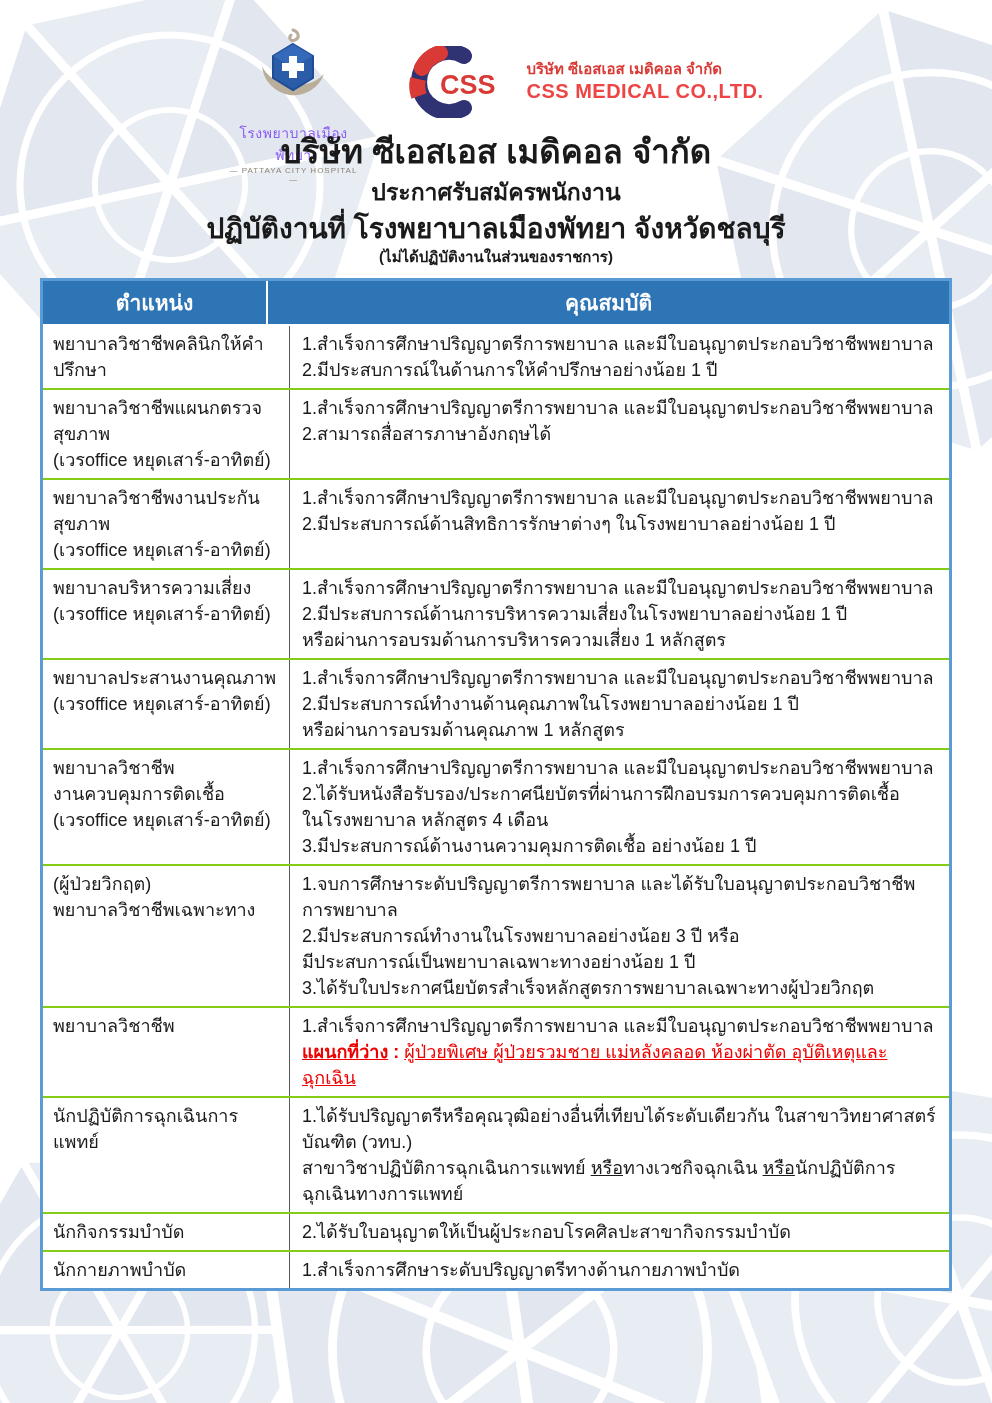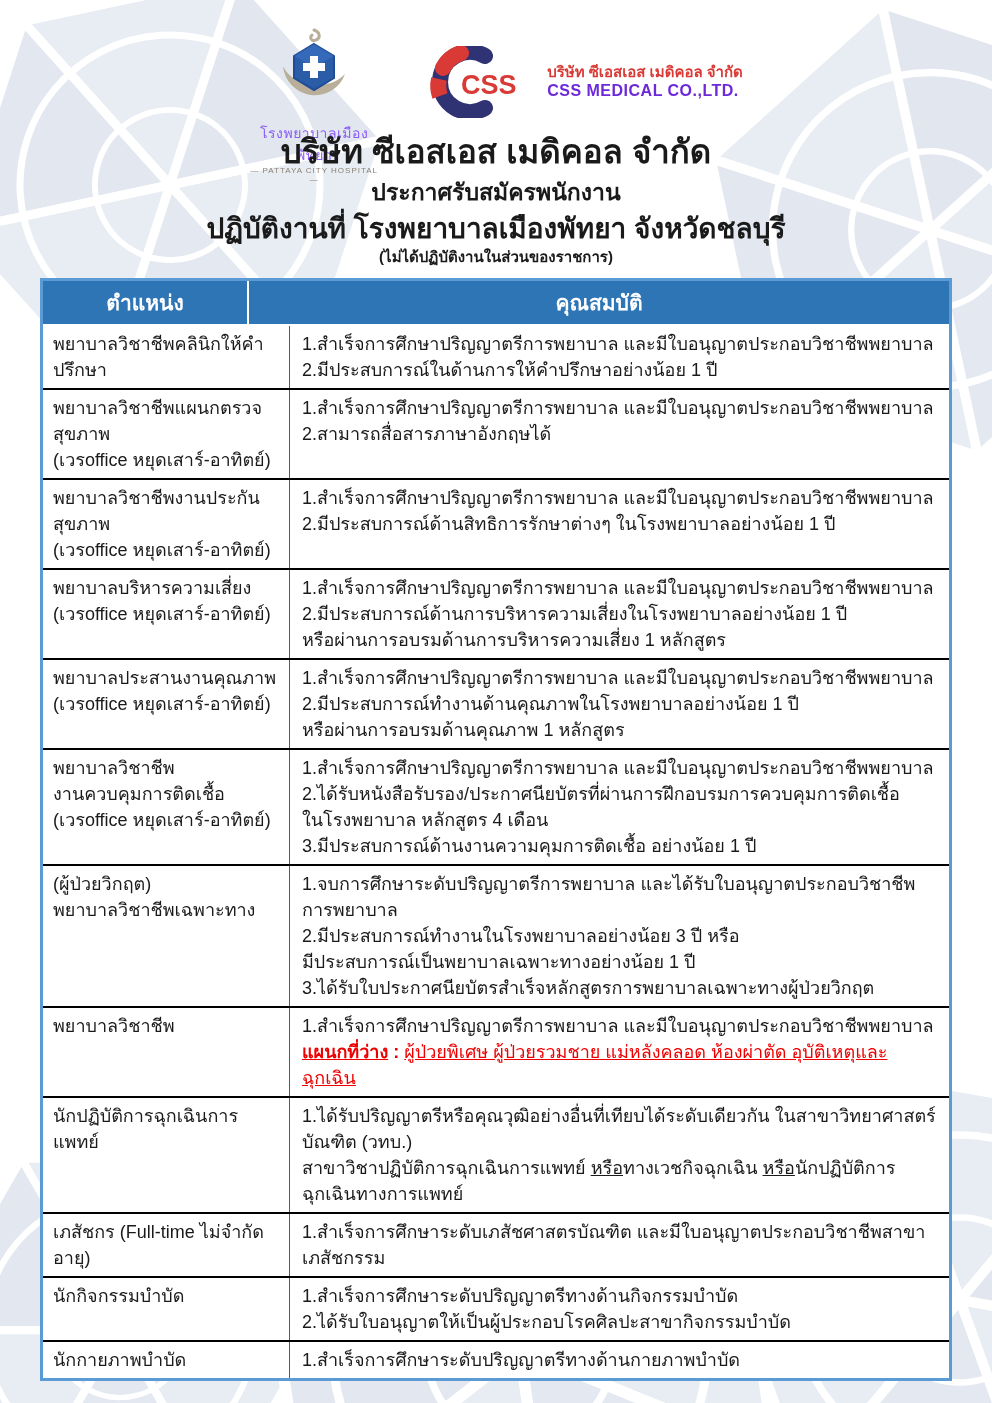--- a/index.html
+++ b/index.html
@@ -13,36 +13,36 @@
   #content { position:relative; z-index:1; }
 
   
   .logo-band { display:flex; justify-content:center; align-items:flex-start; gap:48px; padding-top:28px; height:120px; }
   .hosp-logo { width:130px; text-align:center; }
   .hosp-logo .hl-thai { font-size:14px; color:#8b5cf6; letter-spacing:.5px; margin-top:2px; }
   .hosp-logo .hl-eng  { font-size:8px; color:#8c8274; letter-spacing:1px; }
   .css-logo { display:flex; align-items:center; margin-top:18px; }
   .css-logo .cl-texts { line-height:1.25; }
   .css-logo .cl-thai { color:#d93a35; font-weight:bold; font-size:15px; }
-  .css-logo .cl-eng  { color:#6d28d9; font-weight:bold; font-size:16px; letter-spacing:.5px; }
+  .css-logo .cl-eng  { color:#ef4444; font-weight:bold; font-size:20px; letter-spacing:.5px; }
 
   
   .title-block { text-align:center; margin-top:8px; }
   .title-l1 { font-size:33px; font-weight:bold; line-height:1.45; }
   .title-l2 { font-size:23px; font-weight:bold; line-height:1.45;font-family:Liberation Serif, serif; }
   .title-l3 { font-size:28px; font-weight:bold; line-height:1.4; }
   .title-l4 { font-size:15px; font-weight:bold; line-height:1.2; }
 
   
   .jobs-table { margin:12px 40px 0 40px; border:3px solid #5b9bd5; background:#ffffff; }
   .t-head { display:flex; background:#2e75b6; color:#ffffff; font-weight:bold; font-size:21px;
             text-align:center; border-bottom:2px solid #ffffff; }
-  .t-head .h-pos  { width:206px; padding:5px 15px; border-right:2px solid #ffffff; }
+  .t-head .h-pos  { width:225px; padding:5px 15px; border-right:2px solid #ffffff; }
   .t-head .h-qual { flex:1; padding:5px 0;font-family:Liberation Serif, serif; }
-  .t-row { display:flex; border-bottom:2px solid #000000; font-size:18px; line-height:26px; background:#fff; }
+  .t-row { display:flex; border-bottom:2px solid #84cc16; font-size:18px; line-height:26px; background:#fff; }
   .t-row:last-child { border-bottom:none; }
   .t-pos  { width:247px; padding:5px 10px; border-right:1px solid #595959; }
   .t-qual { flex:1; padding:5px 12px; }
   .red  { color:#ee0000; }
   .ul   { text-decoration:underline;text-align:center; }
   .bold { font-weight:bold; }
 </style>
 </head>
 <body>
 
@@ -198,32 +198,23 @@
           <div class="t-pos">
             <div>นักปฏิบัติการฉุกเฉินการแพทย์</div>
           </div>
           <div class="t-qual">
             <div>1.ได้รับปริญญาตรีหรือคุณวุฒิอย่างอื่นที่เทียบได้ระดับเดียวกัน ในสาขาวิทยาศาสตร์บัณฑิต (วทบ.)</div>
             <div><span> สาขาวิชาปฏิบัติการฉุกเฉินการแพทย์ </span><span class="ul">หรือ</span><span>ทางเวชกิจฉุกเฉิน </span><span class="ul">หรือ</span><span>นักปฏิบัติการฉุกเฉินทางการแพทย์</span></div>
           </div>
         </div>
         <div class="t-row">
           <div class="t-pos">
-            <div>เภสัชกร (Full-time ไม่จำกัดอายุ)</div>
-          </div>
-          <div class="t-qual">
-            <div>1.สำเร็จการศึกษาระดับเภสัชศาสตรบัณฑิต และมีใบอนุญาตประกอบวิชาชีพสาขาเภสัชกรรม</div>
-          </div>
-        </div>
-        <div class="t-row">
-          <div class="t-pos">
             <div>นักกิจกรรมบำบัด</div>
           </div>
           <div class="t-qual">
-            <div>1.สำเร็จการศึกษาระดับปริญญาตรีทางด้านกิจกรรมบำบัด</div>
             <div>2.ได้รับใบอนุญาตให้เป็นผู้ประกอบโรคศิลปะสาขากิจกรรมบำบัด</div>
           </div>
         </div>
         <div class="t-row">
           <div class="t-pos">
             <div>นักกายภาพบำบัด</div>
           </div>
           <div class="t-qual">
             <div>1.สำเร็จการศึกษาระดับปริญญาตรีทางด้านกายภาพบำบัด</div>
           </div>

